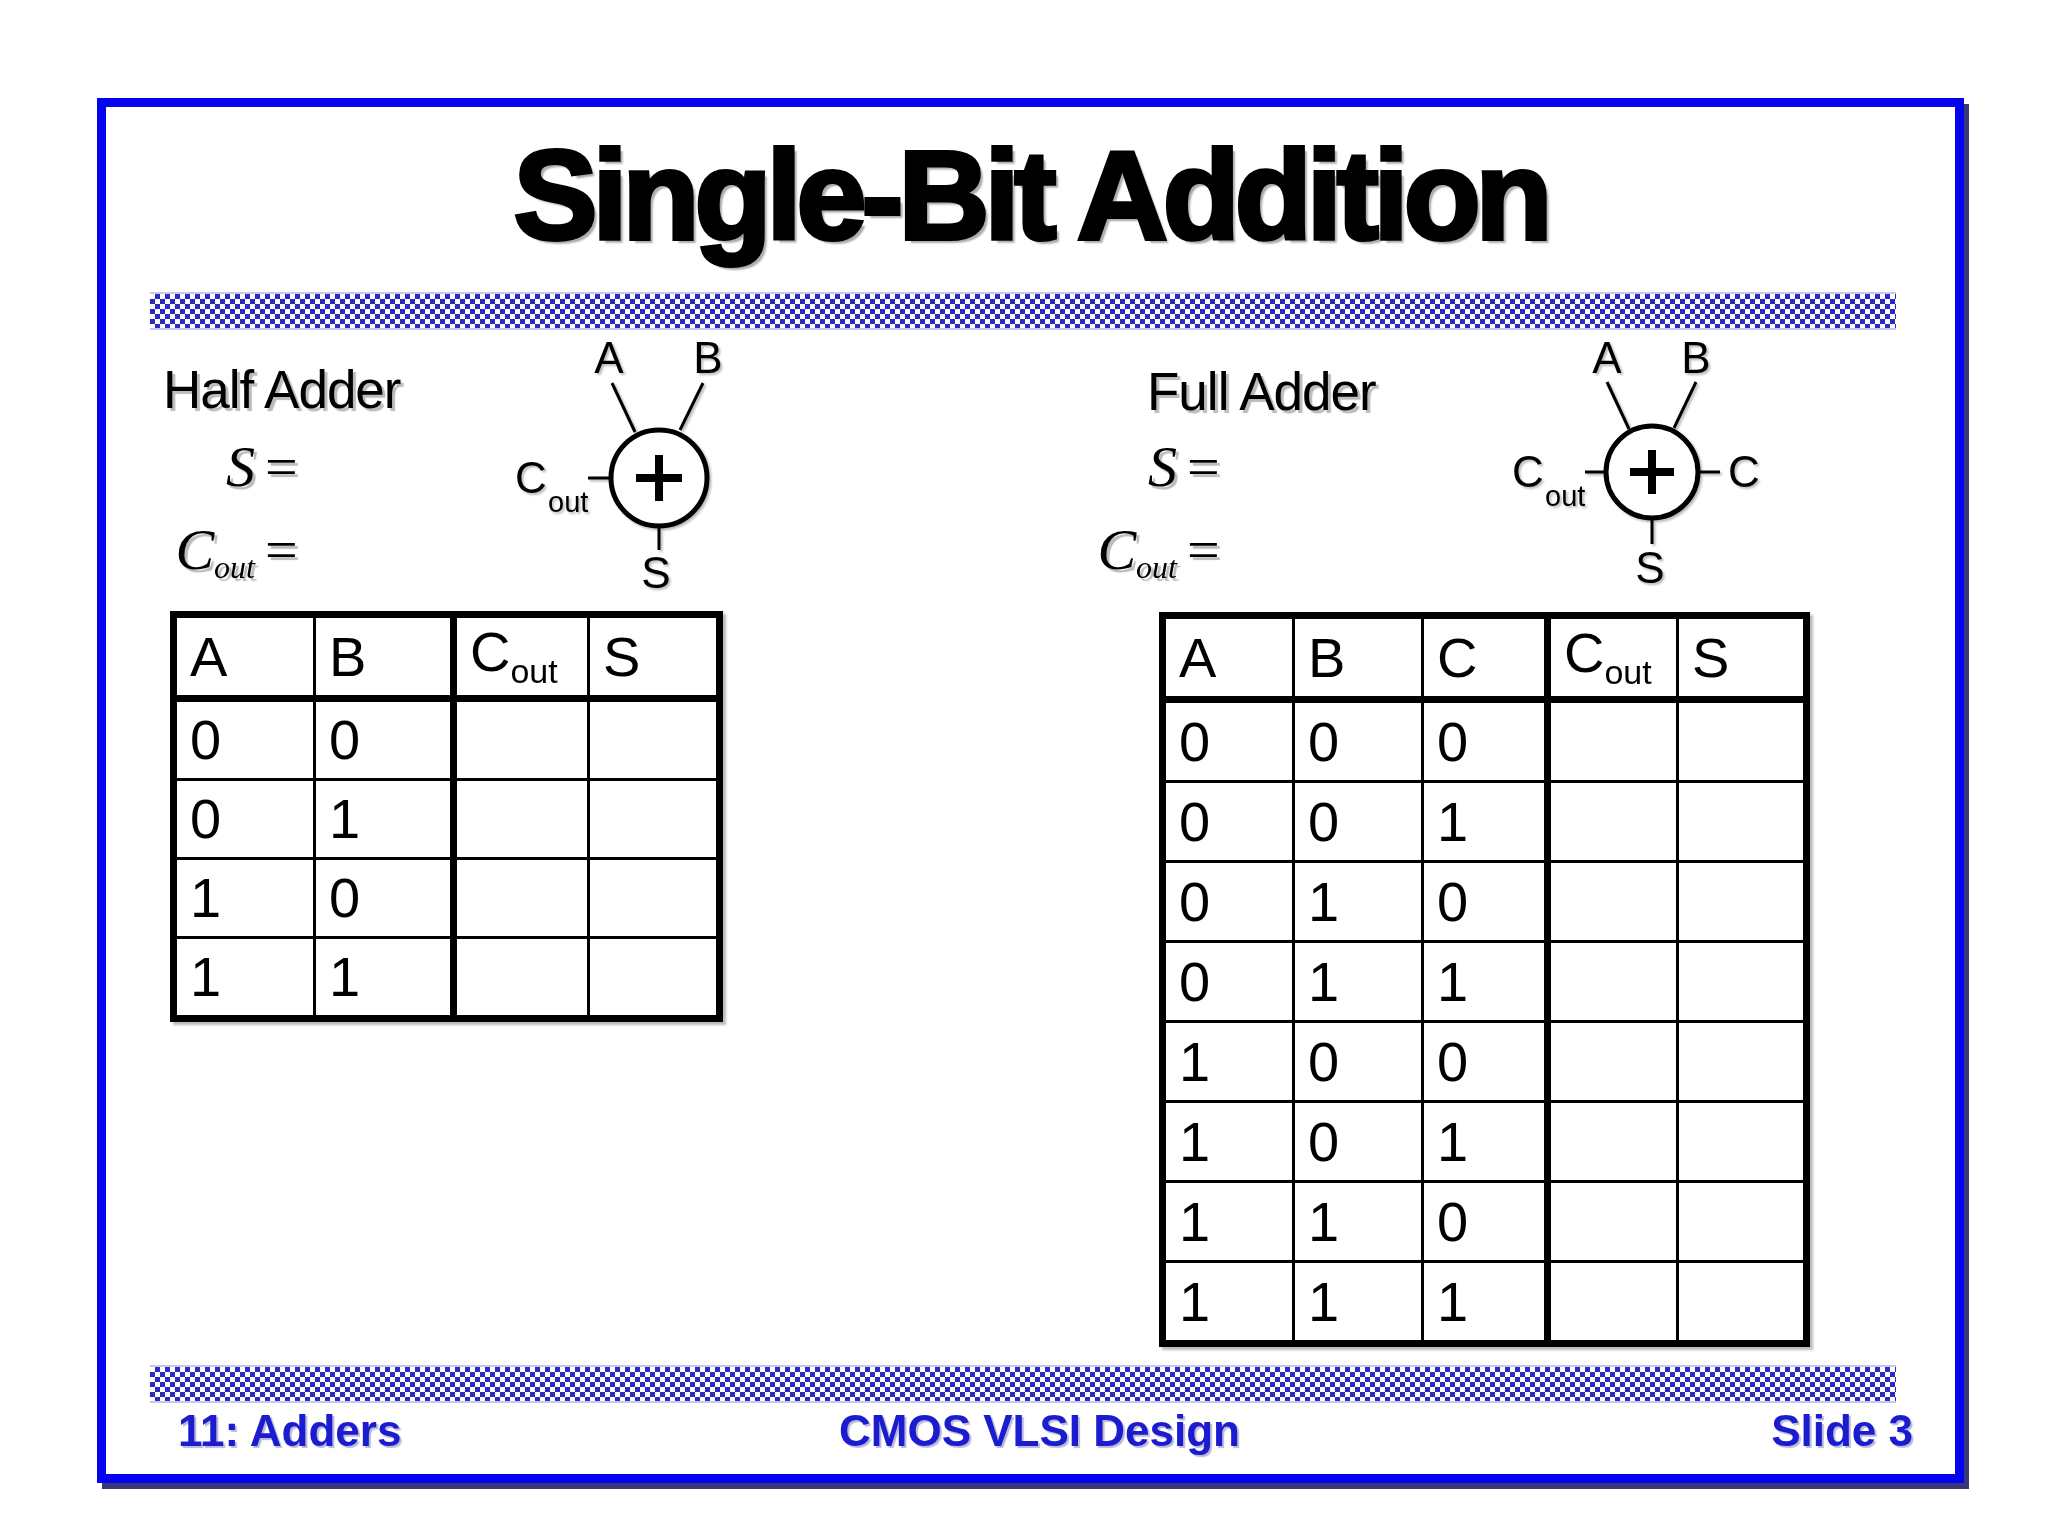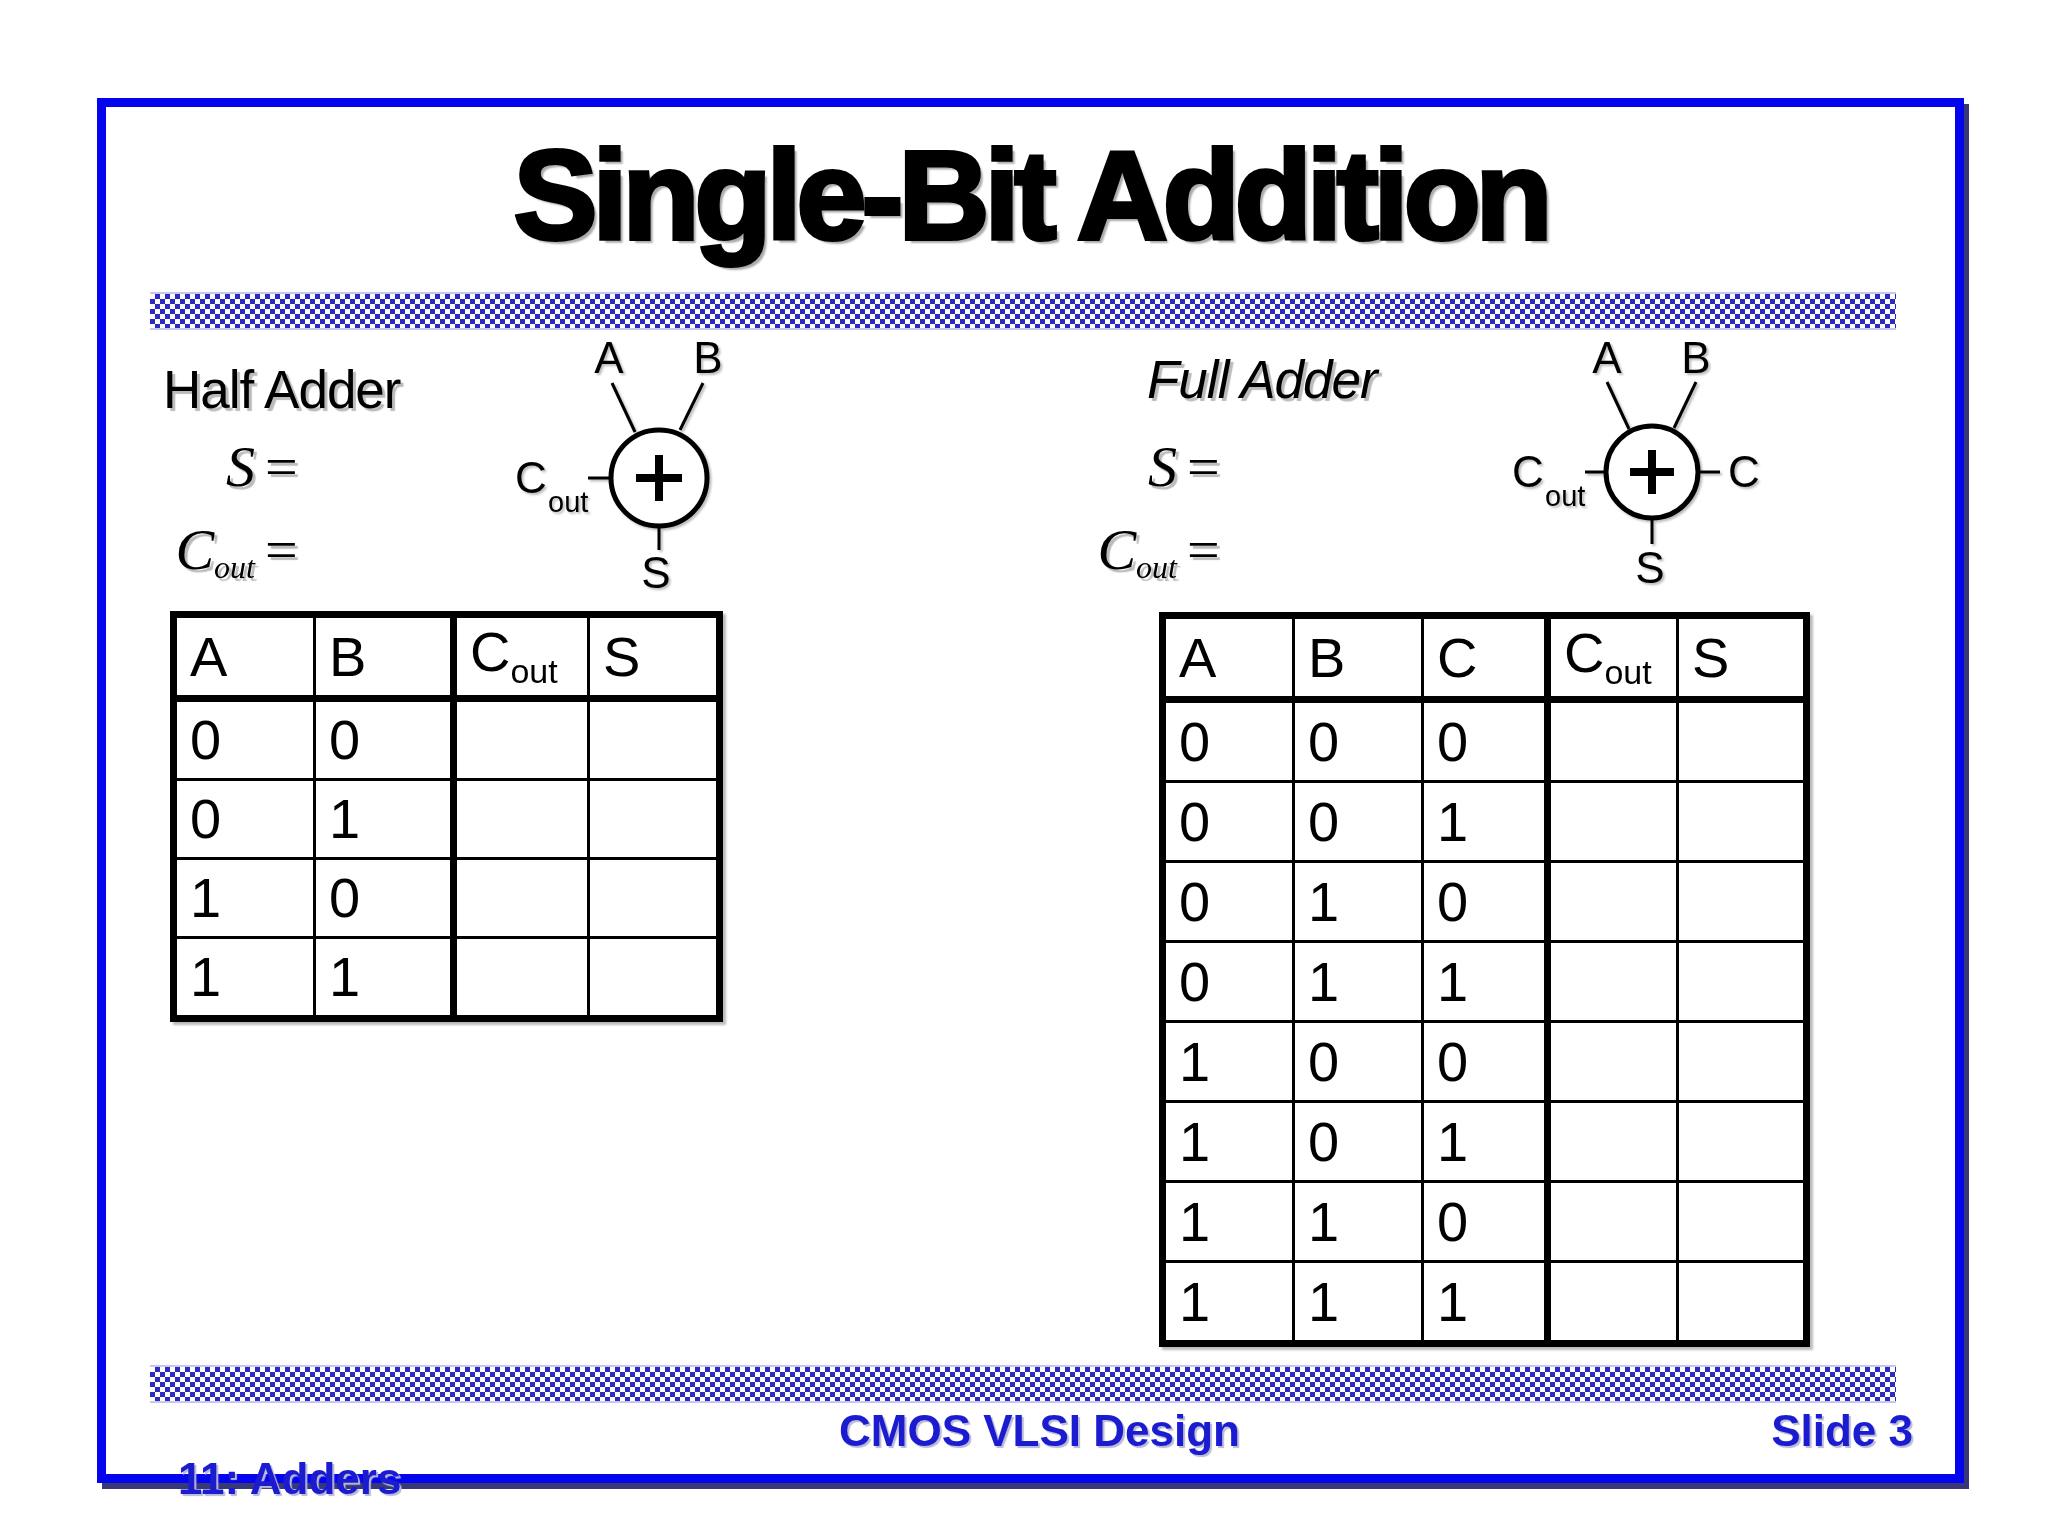--- a/index.html
+++ b/index.html
@@ -149,21 +149,21 @@
   </tr>
   <tr class="datarow">
     <td>1</td>
     <td class="tdiv">1</td>
     <td></td>
     <td></td>
   </tr>
 </tbody>
   </table>
 
-<div class="abs heading" style="left:1147px;top:353px;font-style:italic;">Full Adder</div>
+<div class="abs heading" style="left:1147px;top:365px;">Full Adder</div>
 
 <div class="abs eq" style="left:1090px;top:438px;">
   <span class="lhs" style="width:87px;">S</span>
   <span class="eqs">=</span>
 </div>
 <div class="abs eq" style="left:1090px;top:521px;">
   <span class="lhs" style="width:87px;"><span>C</span><span class="esub">out</span></span>
   <span class="eqs">=</span>
 </div>
 
@@ -252,15 +252,15 @@
   <tr class="datarow">
     <td>1</td>
     <td>1</td>
     <td class="tdiv">1</td>
     <td></td>
     <td></td>
   </tr>
 </tbody>
   </table>
 
-<div class="abs footer-text" style="left:178px;top:1409px;margin-top:48px;">11: Adders</div>
+<div class="abs footer-text" style="left:178px;top:1409px;">11: Adders</div>
 <div class="abs footer-text" style="left:830px;top:1409px;width:400px;text-align:center;margin-left:9px;">CMOS VLSI Design</div>
 <div class="abs footer-text" style="left:1513px;top:1409px;width:400px;text-align:right;">Slide 3</div>
 
 </body></html>

